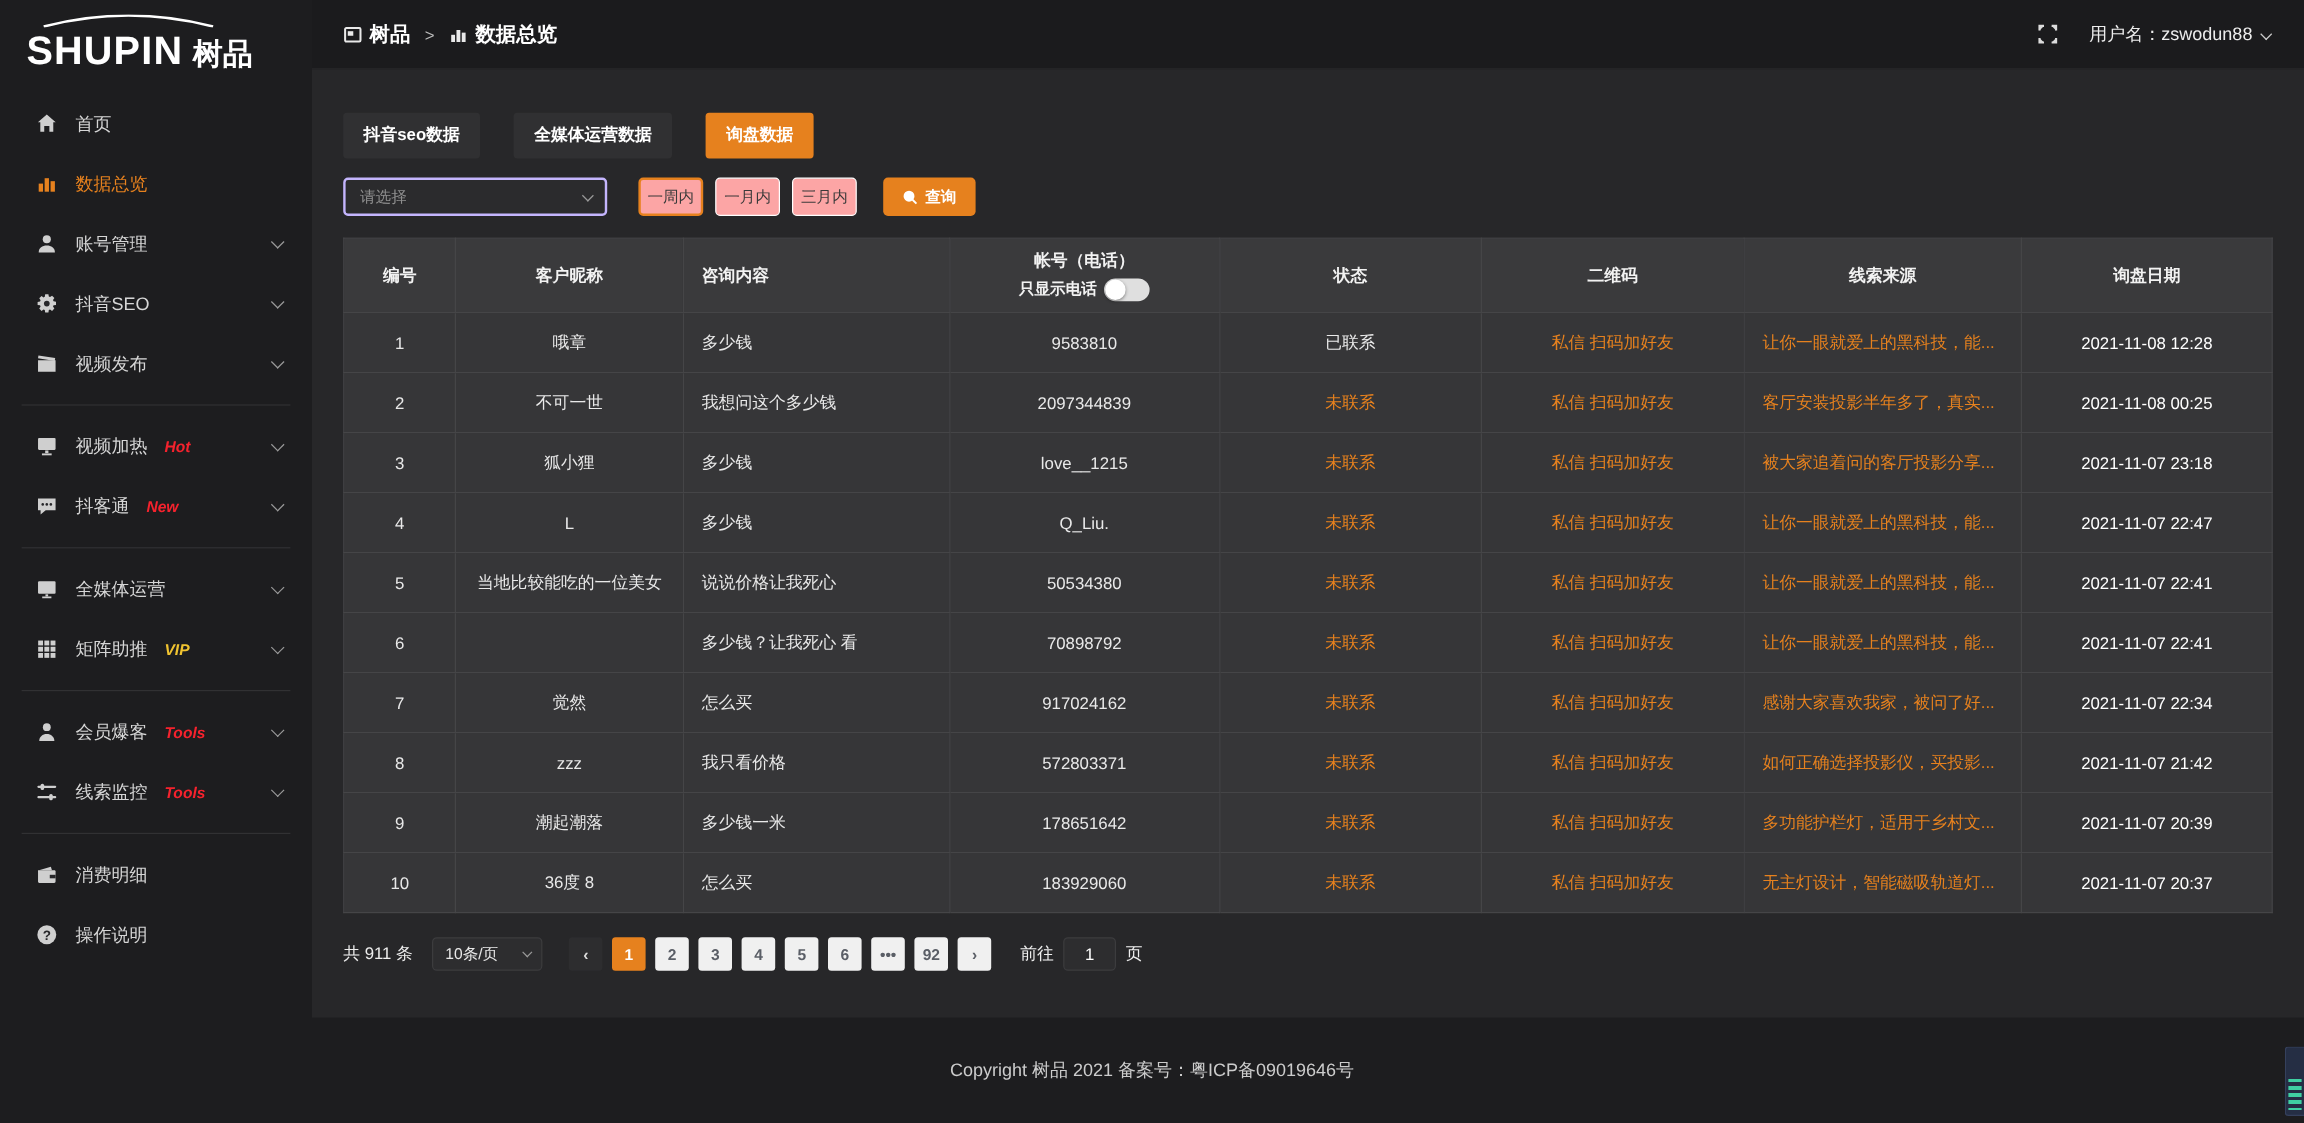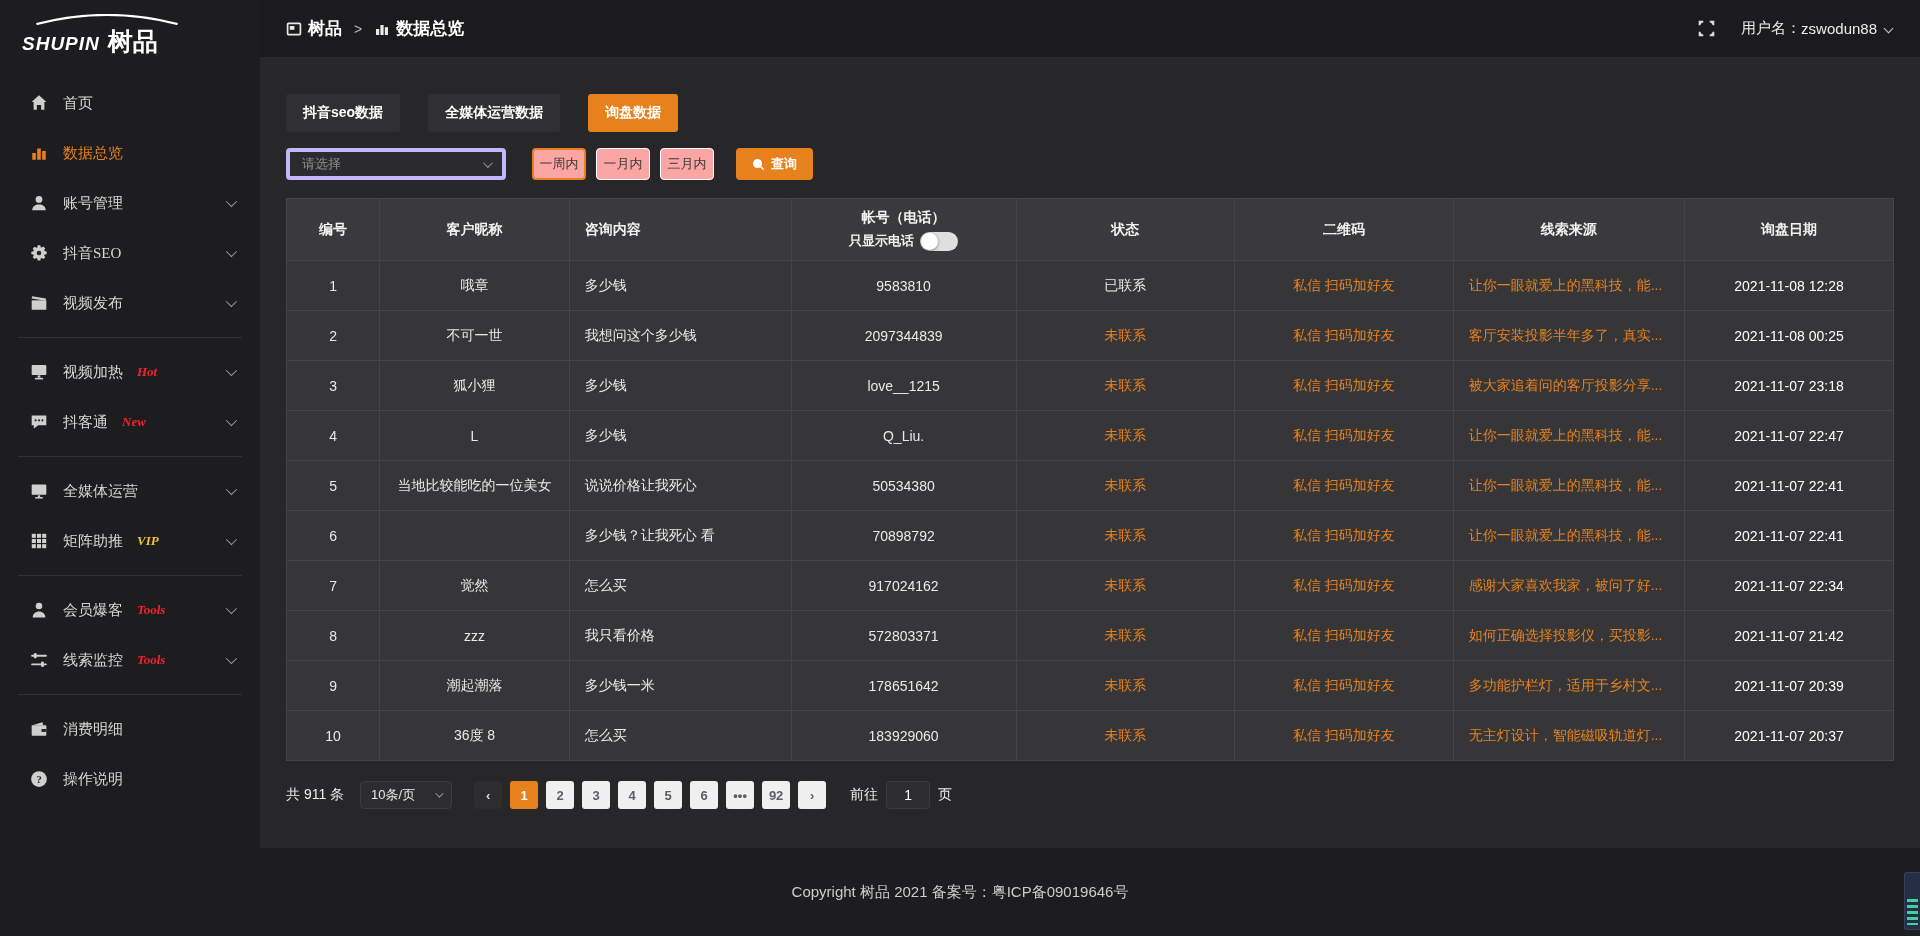--- a/index.html
+++ b/index.html
@@ -5,23 +5,23 @@
   * { margin:0; padding:0; box-sizing:border-box; }
   html,body { width:1920px; height:936px; overflow:hidden; }
   body { font-family:"Liberation Sans","DejaVu Sans",sans-serif; background:#1d1d1f; color:#e8e8e8; position:relative; }
   .app { display:flex; width:1920px; height:936px; }
 
   
   .sidebar { width:260px; flex:none; background:#1d1d1f; padding-top:8px; }
   .logo { height:56px; display:flex; flex-direction:column; justify-content:center; padding-left:22px; }
   .logo-arc { width:170px; height:11px; display:block; }
   .logo-row { display:flex; align-items:baseline; }
-  .logo-en { font-size:19px; font-weight:900; letter-spacing:1px; color:#fff; font-style:italic; }
+  .logo-en { font-size:33px; font-weight:900; letter-spacing:1px; color:#fff; }
   .logo-cn { font-size:25px; font-weight:900; color:#fff; margin-left:8px; }
-  .nav { margin-top:14px;font-family:Liberation Serif, serif; }
+  .nav { margin-top:14px; }
   .nav-item { display:flex; align-items:center; height:50px; padding:0 26px 0 30px; color:#d6d6d6; font-size:15px; cursor:pointer; text-decoration:none; }
   .nav-item .icon { width:18px; height:18px; margin-right:15px; color:#cfcfcf; flex:none; }
   .nav-item.active, .nav-item.active .icon { color:#e6811e; }
   .nav-label { flex:none; }
   .badge { font-style:italic; font-weight:700; font-size:13px; margin-left:14px; }
   .chev { margin-left:auto; width:8px; height:8px; border-right:1.6px solid #9a9a9a; border-bottom:1.6px solid #9a9a9a; transform:rotate(45deg) translateY(-2px); }
   .nav-divider { height:1px; background:#313133; margin:9px 18px; }
 
   
   .main { flex:1; min-width:0; display:flex; flex-direction:column; }
@@ -35,21 +35,21 @@
 
   .content { height:790px; flex:none; background:#272729; padding:36px 26px 0 26px; }
 
   
   .tabs { display:flex; gap:28px; }
   .tab { border:none; border-radius:3px; background:#303032; color:#fff; font-size:14px; font-weight:700; padding:10px 17px; cursor:pointer; font-family:inherit; }
   .tab.active { background:#e6811e; }
 
   
   .filters { display:flex; align-items:center; margin-top:16px; }
-  .select { width:220px; height:32px; background:#2b2b2d; border:4px solid #c4b5fd; border-radius:4px; display:flex; align-items:center; padding:0 12px; color:#8f8f8f; font-size:13px; cursor:pointer; }
+  .select { width:220px; height:32px; background:#2b2b2d; border:2px solid #c4b5fd; border-radius:4px; display:flex; align-items:center; padding:0 12px; color:#8f8f8f; font-size:13px; cursor:pointer; }
   .select .chev { margin-left:auto; width:7px; height:7px; }
   .range-btn { width:54px; height:32px; margin-left:10px; background:#fca5a5; color:#3a3a3a; border:1px solid #fff; border-radius:4px; font-size:13px; cursor:pointer; font-family:inherit; }
   .range-btn:first-of-type { margin-left:26px; }
   .range-btn.active { border:2px solid #e6811e; }
   .search-btn { margin-left:22px; height:32px; padding:0 16px; background:#e6811e; color:#fff; border:none; border-radius:4px; font-size:13px; font-weight:700; display:flex; align-items:center; gap:6px; cursor:pointer; font-family:inherit; }
   .search-btn .icon { width:13px; height:13px; }
 
   
   table { width:100%; margin-top:18px; border-collapse:collapse; table-layout:fixed; }
   th, td { border:1px solid #454547; font-size:14px; text-align:center; overflow:hidden; white-space:nowrap; }

